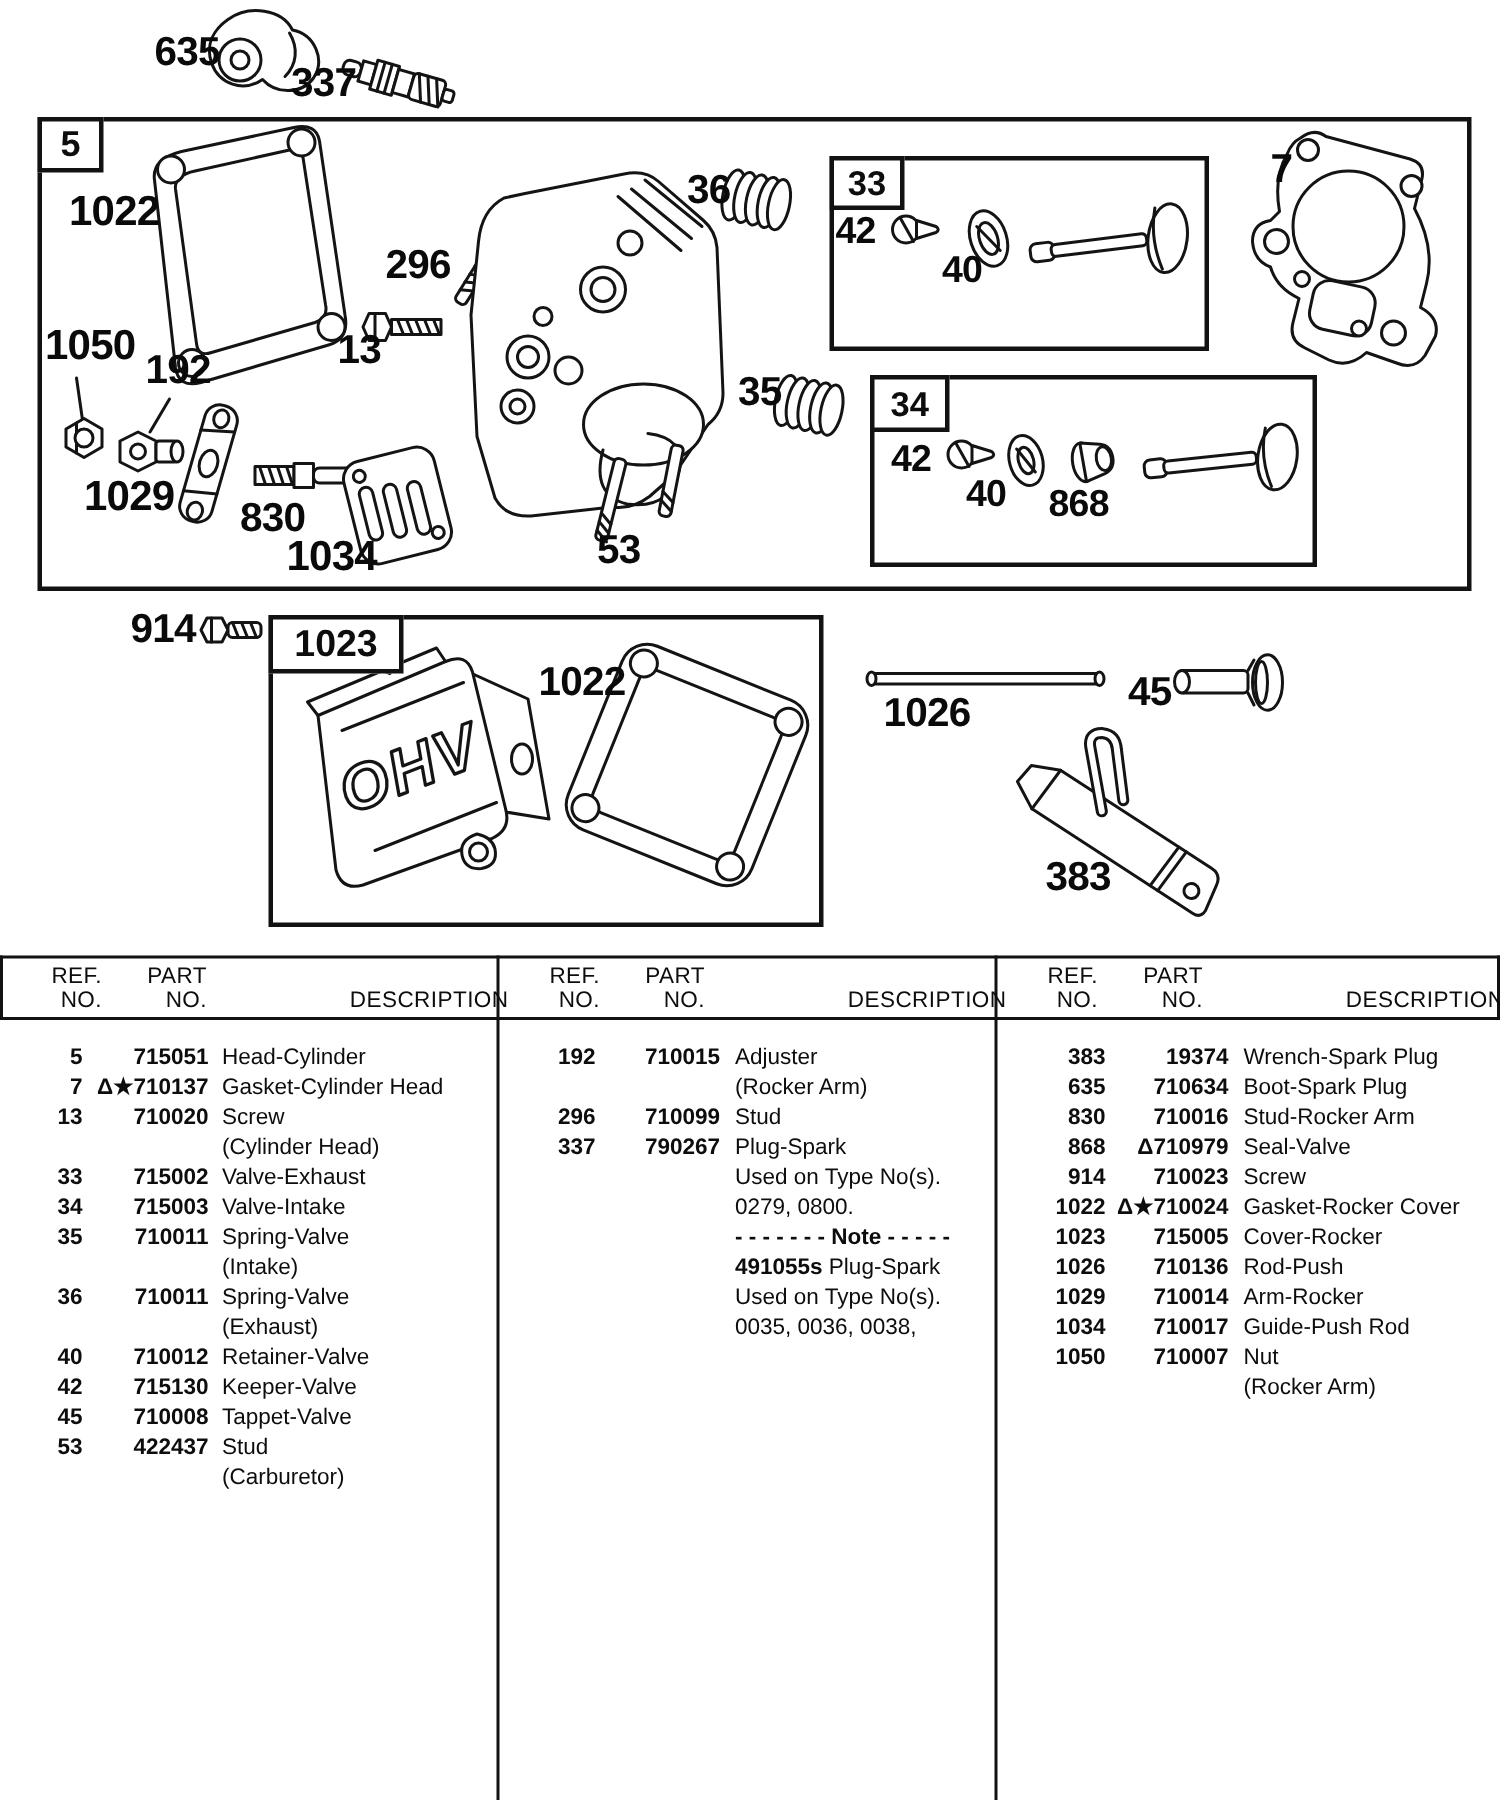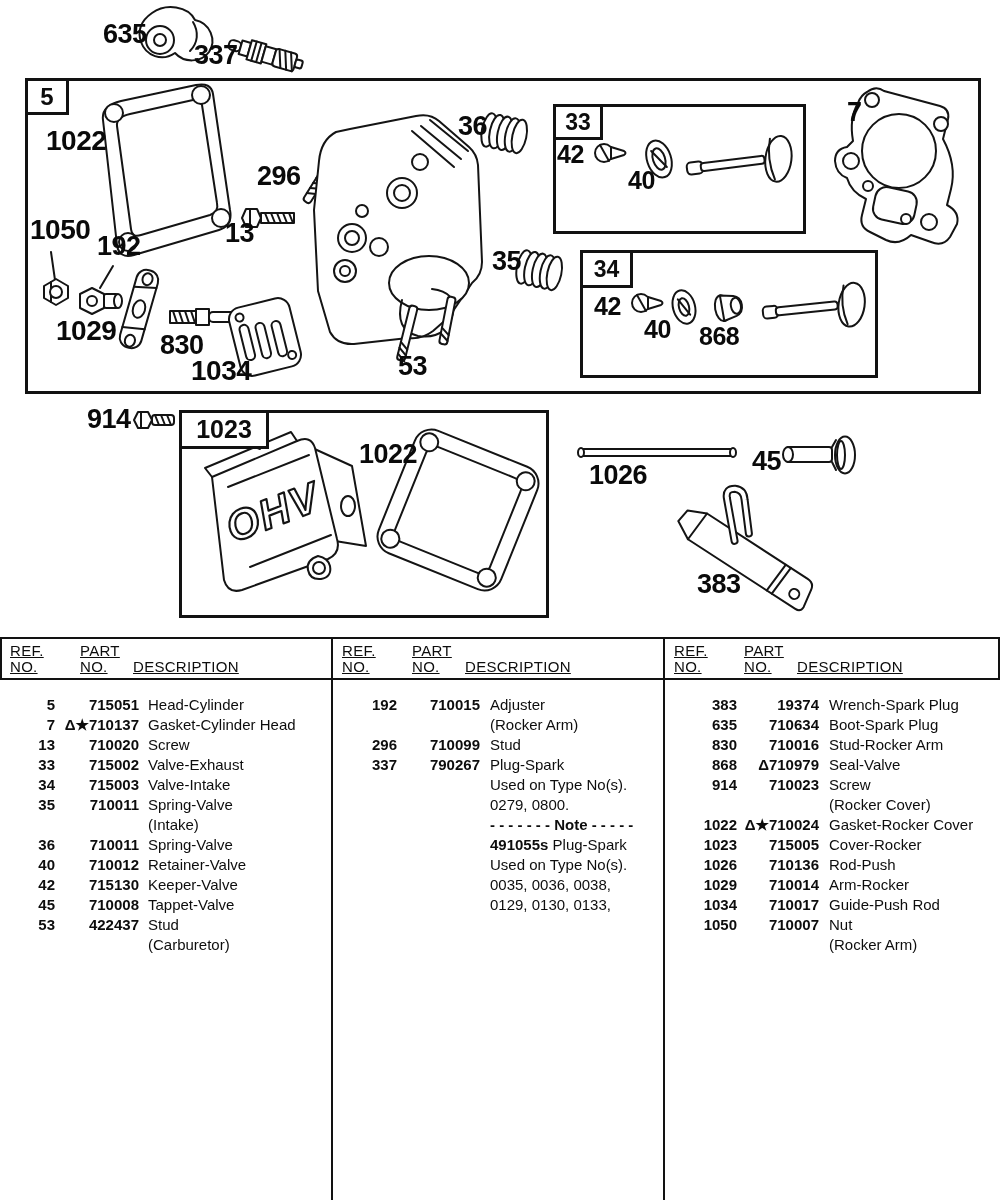--- a/index.html
+++ b/index.html
@@ -10,26 +10,26 @@
   .pbox .tag{position:absolute;left:-3px;top:-3px;border:3px solid #121212;background:#fff;
              font-weight:700;display:flex;align-items:center;justify-content:center;line-height:1;}
   .labels{position:absolute;left:0;top:0;width:1000px;height:632px;}
   .plabel{position:absolute;font-weight:700;line-height:1;letter-spacing:-0.5px;color:#0a0a0a;white-space:nowrap;}
   
   .ptable{position:absolute;left:0;top:637px;width:1000px;height:563px;font-size:15px;line-height:20px;}
   .hrule{position:absolute;left:0;right:0;height:2px;background:#121212;}
   .vrule{position:absolute;top:0;height:100%;width:2px;background:#121212;}
   .edge{position:absolute;top:0;height:43px;width:2px;background:#121212;}
   .thead{position:absolute;top:0;width:330px;height:41px;}
-  .thead span{position:absolute;text-align:left;letter-spacing:0.3px;text-decoration:underline;}
+  .thead span{position:absolute;text-align:right;letter-spacing:0.3px;}
   .h-ref1{left:8px;top:4px;width:58px}
   .h-ref2{left:8px;top:20px;width:58px}
   .h-part1{left:78px;top:4px;width:58px}
   .h-part2{left:78px;top:20px;width:58px}
-  .h-desc{left:131px;top:20px;width:180px}
+  .h-desc{left:157px;top:20px;width:180px}
   .tcol{position:absolute;top:58px;width:330px;}
   .trow{position:relative;height:20px;}
   .c-ref,.c-part{position:absolute;font-weight:700;text-align:right;white-space:nowrap;}
   .c-desc{position:absolute;white-space:nowrap;}
   .col1 .c-ref{left:0;width:53px}  .col1 .c-part{left:56px;width:81px}  .col1 .c-desc{left:146px}
   .col2 .c-ref{left:0;width:63px}  .col2 .c-part{left:66px;width:80px}  .col2 .c-desc{left:156px}
   .col3 .c-ref{left:0;width:71px}  .col3 .c-part{left:74px;width:79px}  .col3 .c-desc{left:163px}
   .c-desc b{font-weight:700;}
 </style>
 </head>
@@ -357,20 +357,25 @@
           <span class="c-ref">7</span>
           <span class="c-part">Δ★710137</span>
           <span class="c-desc">Gasket-Cylinder Head</span>
         </div>
         <div class="trow">
           <span class="c-ref">13</span>
           <span class="c-part">710020</span>
           <span class="c-desc">Screw</span>
         </div>
         <div class="trow">
+          <span class="c-ref"></span>
+          <span class="c-part"></span>
+          <span class="c-desc">(Cylinder Head)</span>
+        </div>
+        <div class="trow">
           <span class="c-ref">33</span>
           <span class="c-part">715002</span>
           <span class="c-desc">Valve-Exhaust</span>
         </div>
         <div class="trow">
           <span class="c-ref">34</span>
           <span class="c-part">715003</span>
           <span class="c-desc">Valve-Intake</span>
         </div>
         <div class="trow">
@@ -382,20 +387,25 @@
           <span class="c-ref"></span>
           <span class="c-part"></span>
           <span class="c-desc">(Intake)</span>
         </div>
         <div class="trow">
           <span class="c-ref">36</span>
           <span class="c-part">710011</span>
           <span class="c-desc">Spring-Valve</span>
         </div>
         <div class="trow">
+          <span class="c-ref"></span>
+          <span class="c-part"></span>
+          <span class="c-desc">(Exhaust)</span>
+        </div>
+        <div class="trow">
           <span class="c-ref">40</span>
           <span class="c-part">710012</span>
           <span class="c-desc">Retainer-Valve</span>
         </div>
         <div class="trow">
           <span class="c-ref">42</span>
           <span class="c-part">715130</span>
           <span class="c-desc">Keeper-Valve</span>
         </div>
         <div class="trow">
@@ -458,25 +468,20 @@
         <div class="trow">
           <span class="c-ref"></span>
           <span class="c-part"></span>
           <span class="c-desc">Used on Type No(s).</span>
         </div>
         <div class="trow">
           <span class="c-ref"></span>
           <span class="c-part"></span>
           <span class="c-desc">0035, 0036, 0038,</span>
         </div>
-        <div class="trow">
-          <span class="c-ref"></span>
-          <span class="c-part"></span>
-          <span class="c-desc">0129, 0130, 0133,</span>
-        </div>
       </div>
     <div class="tcol col3" style="left:666px">
         <div class="trow">
           <span class="c-ref">383</span>
           <span class="c-part">19374</span>
           <span class="c-desc">Wrench-Spark Plug</span>
         </div>
         <div class="trow">
           <span class="c-ref">635</span>
           <span class="c-part">710634</span>
@@ -491,25 +496,20 @@
           <span class="c-ref">868</span>
           <span class="c-part">Δ710979</span>
           <span class="c-desc">Seal-Valve</span>
         </div>
         <div class="trow">
           <span class="c-ref">914</span>
           <span class="c-part">710023</span>
           <span class="c-desc">Screw</span>
         </div>
         <div class="trow">
-          <span class="c-ref"></span>
-          <span class="c-part"></span>
-          <span class="c-desc">(Rocker Cover)</span>
-        </div>
-        <div class="trow">
           <span class="c-ref">1022</span>
           <span class="c-part">Δ★710024</span>
           <span class="c-desc">Gasket-Rocker Cover</span>
         </div>
         <div class="trow">
           <span class="c-ref">1023</span>
           <span class="c-part">715005</span>
           <span class="c-desc">Cover-Rocker</span>
         </div>
         <div class="trow">

